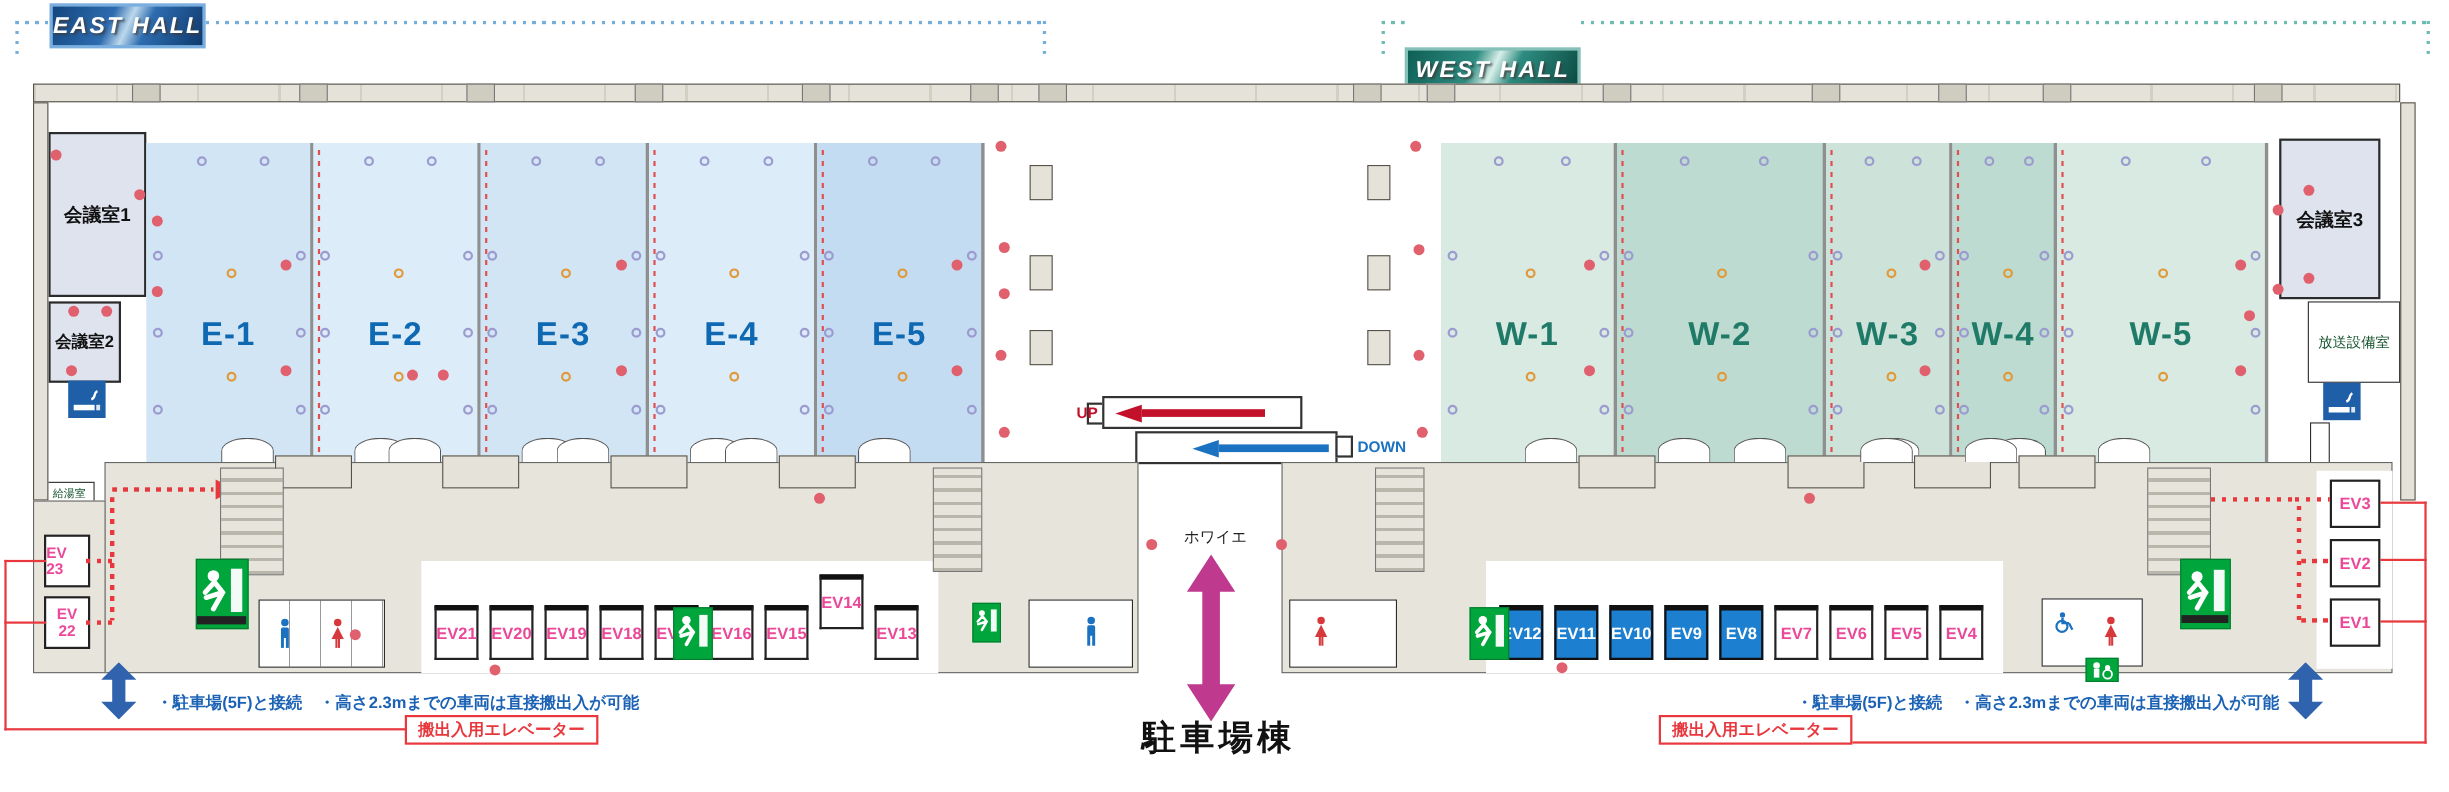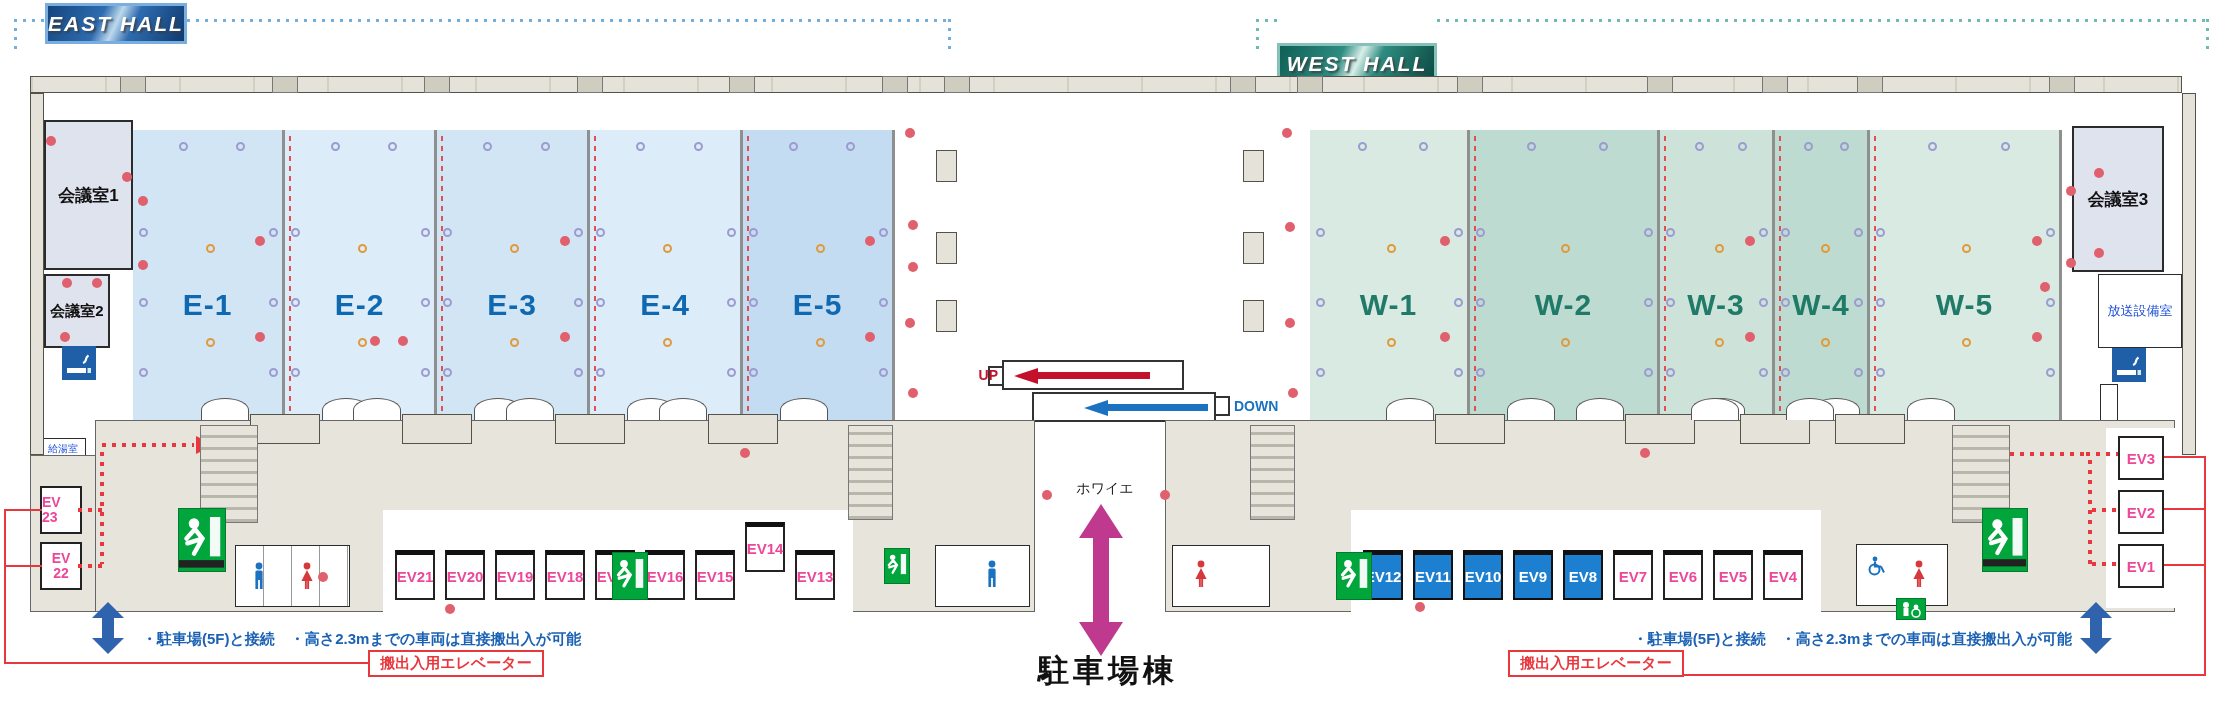--- a/index.html
+++ b/index.html
@@ -3,21 +3,21 @@
 <meta charset="utf-8">
 <style>
   html,body{margin:0;padding:0;background:#fff;}
   .plan{position:relative;width:2226px;height:720px;background:#fff;overflow:hidden;
         font-family:"Liberation Sans","DejaVu Sans",sans-serif;}
   .abs{position:absolute;box-sizing:border-box;}
   .wall{background:#e5e3d9;border:1px solid #55524a;}
   .wall-light{background:#e7e5db;border:1.5px solid #666;}
   .room{background:#dfe3ee;border:2px solid #2b2b2b;display:flex;align-items:center;justify-content:center;
         font-weight:bold;color:#111;text-align:center;}
-  .whitebox{background:#fff;border:1.5px solid #2b2b2b;display:flex;align-items:center;justify-content:center;color:#1d4ed8;text-align:right;}
+  .whitebox{background:#fff;border:1.5px solid #2b2b2b;display:flex;align-items:center;justify-content:center;color:#14532d;text-align:right;}
   .hall{border-right:3px solid #8f8f8f;}
   .hall:last-child{border-right:none;}
   .hall-label{position:absolute;left:0;right:0;text-align:center;font-weight:bold;font-size:30px;letter-spacing:1px;}
   .badge{display:flex;align-items:center;justify-content:center;font-weight:bold;font-style:italic;
          font-size:21px;color:#fff;letter-spacing:2px;text-shadow:2px 2px 2px rgba(60,60,60,.8);}
   .badge-east-outer{background:#79aede;padding:3px;}
   .badge-west-outer{background:#85c1b8;padding:3px;}
   .badge-east{width:100%;height:100%;background:linear-gradient(115deg,#14467e 0%,#2e6cb0 38%,#bcd8ec 50%,#2e6cb0 62%,#0f3a6e 100%);
       display:flex;align-items:center;justify-content:center;}
   .badge-west{width:100%;height:100%;background:linear-gradient(115deg,#0f5f56 0%,#2e8c80 38%,#d8efe9 50%,#2e8c80 62%,#0b4a42 100%);

